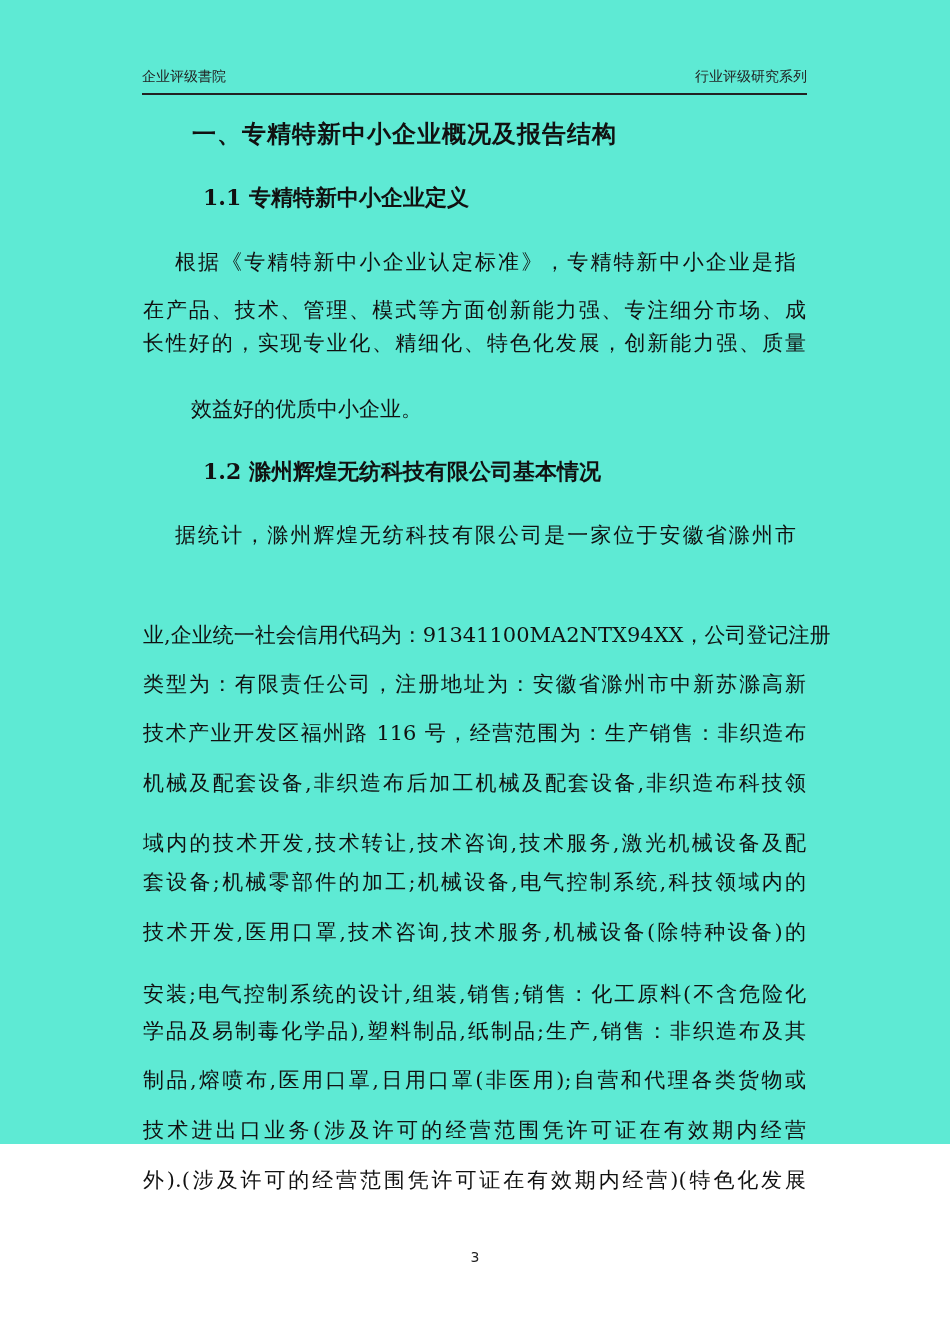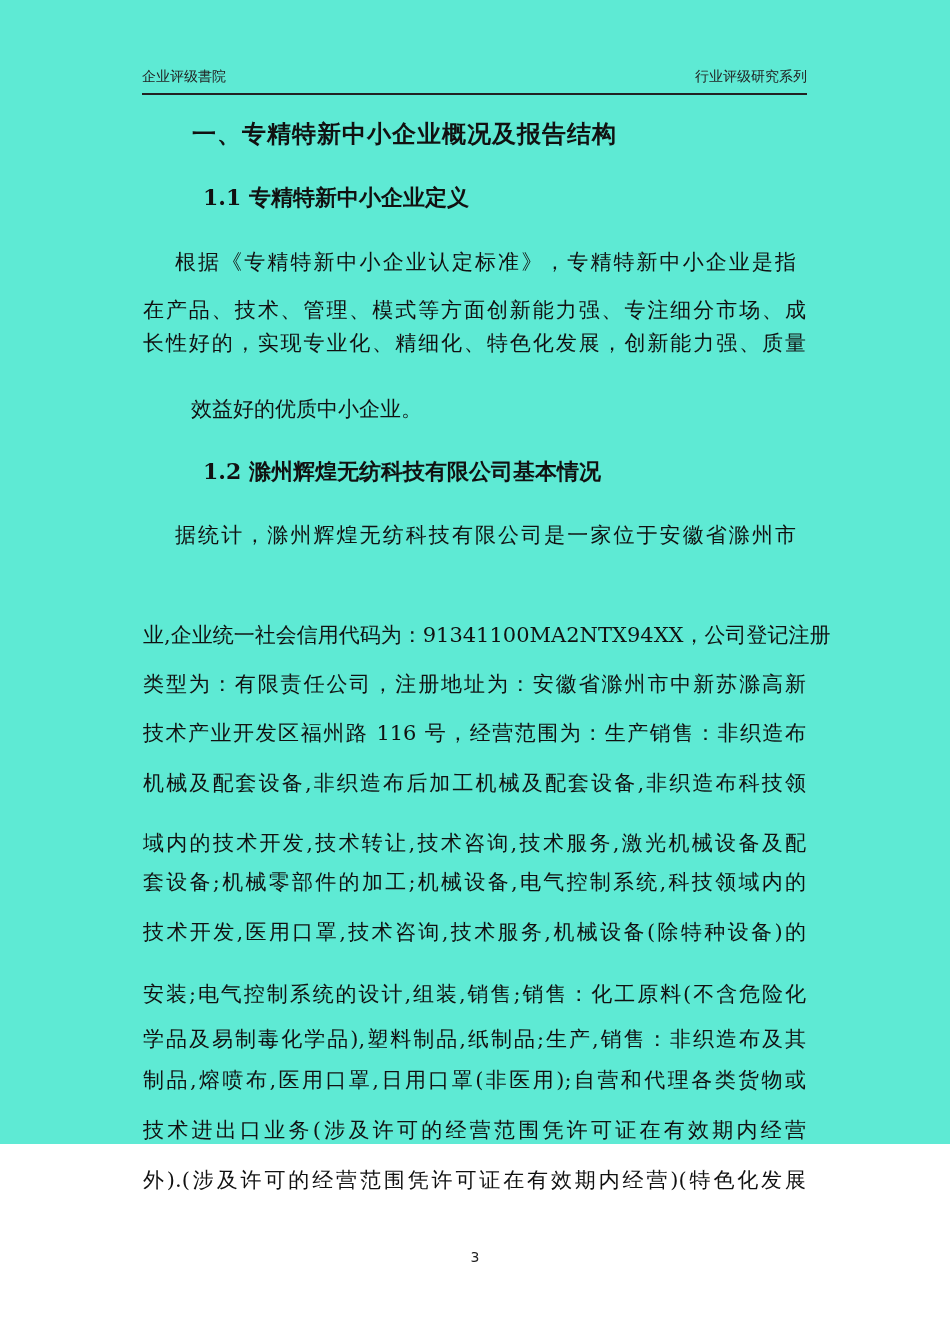--- a/index.html
+++ b/index.html
@@ -121,19 +121,19 @@
 
   <div class="line indent" style="top:520px;">据统计，滁州辉煌无纺科技有限公司是一家位于安徽省滁州市</div>
   <div class="line" style="top:620px;">业,企业统一社会信用代码为：91341100MA2NTX94XX，公司登记注册</div>
   <div class="line" style="top:669px;">类型为：有限责任公司，注册地址为：安徽省滁州市中新苏滁高新</div>
   <div class="line" style="top:718px;">技术产业开发区福州路 116 号，经营范围为：生产销售：非织造布</div>
   <div class="line" style="top:768px;">机械及配套设备,非织造布后加工机械及配套设备,非织造布科技领</div>
   <div class="line" style="top:828px;">域内的技术开发,技术转让,技术咨询,技术服务,激光机械设备及配</div>
   <div class="line" style="top:867px;">套设备;机械零部件的加工;机械设备,电气控制系统,科技领域内的</div>
   <div class="line" style="top:917px;">技术开发,医用口罩,技术咨询,技术服务,机械设备(除特种设备)的</div>
   <div class="line" style="top:966px;margin-top:13px;">安装;电气控制系统的设计,组装,销售;销售：化工原料(不含危险化</div>
-  <div class="line" style="top:1016px;margin-top:8px;">学品及易制毒化学品),塑料制品,纸制品;生产,销售：非织造布及其</div>
+  <div class="line" style="top:1016px;">学品及易制毒化学品),塑料制品,纸制品;生产,销售：非织造布及其</div>
   <div class="line" style="top:1065px;">制品,熔喷布,医用口罩,日用口罩(非医用);自营和代理各类货物或</div>
   <div class="line" style="top:1115px;">技术进出口业务(涉及许可的经营范围凭许可证在有效期内经营</div>
   <div class="line" style="top:1165px;">外).(涉及许可的经营范围凭许可证在有效期内经营)(特色化发展</div>
 
   <div class="page-number">3</div>
 </div>
 
 </body></html>

